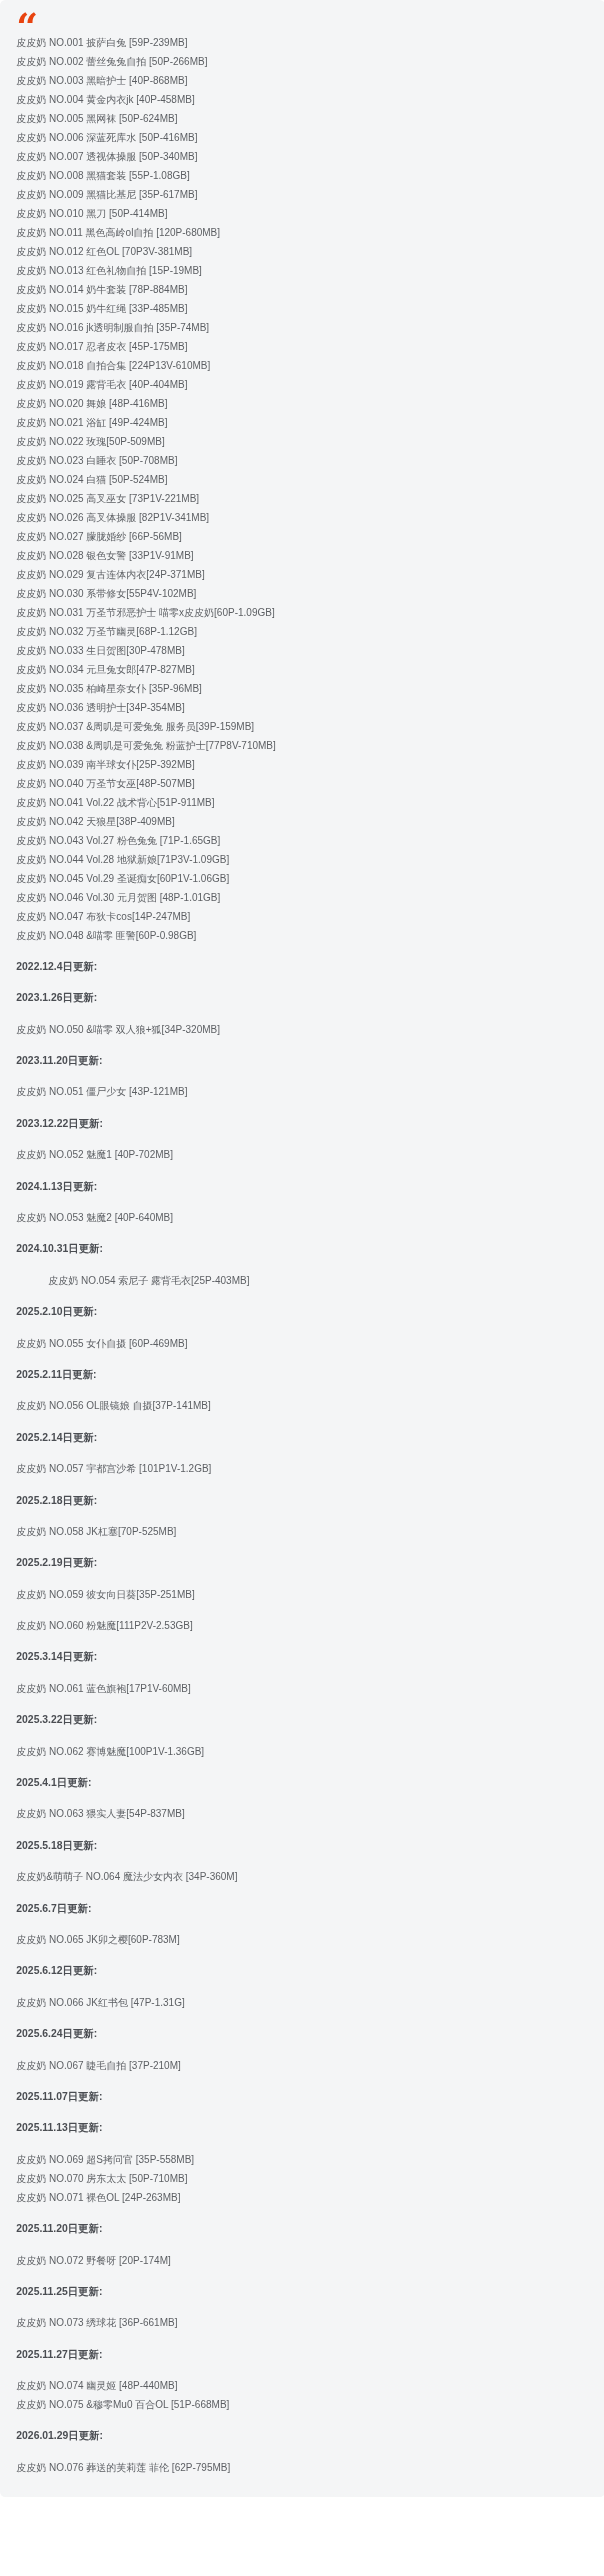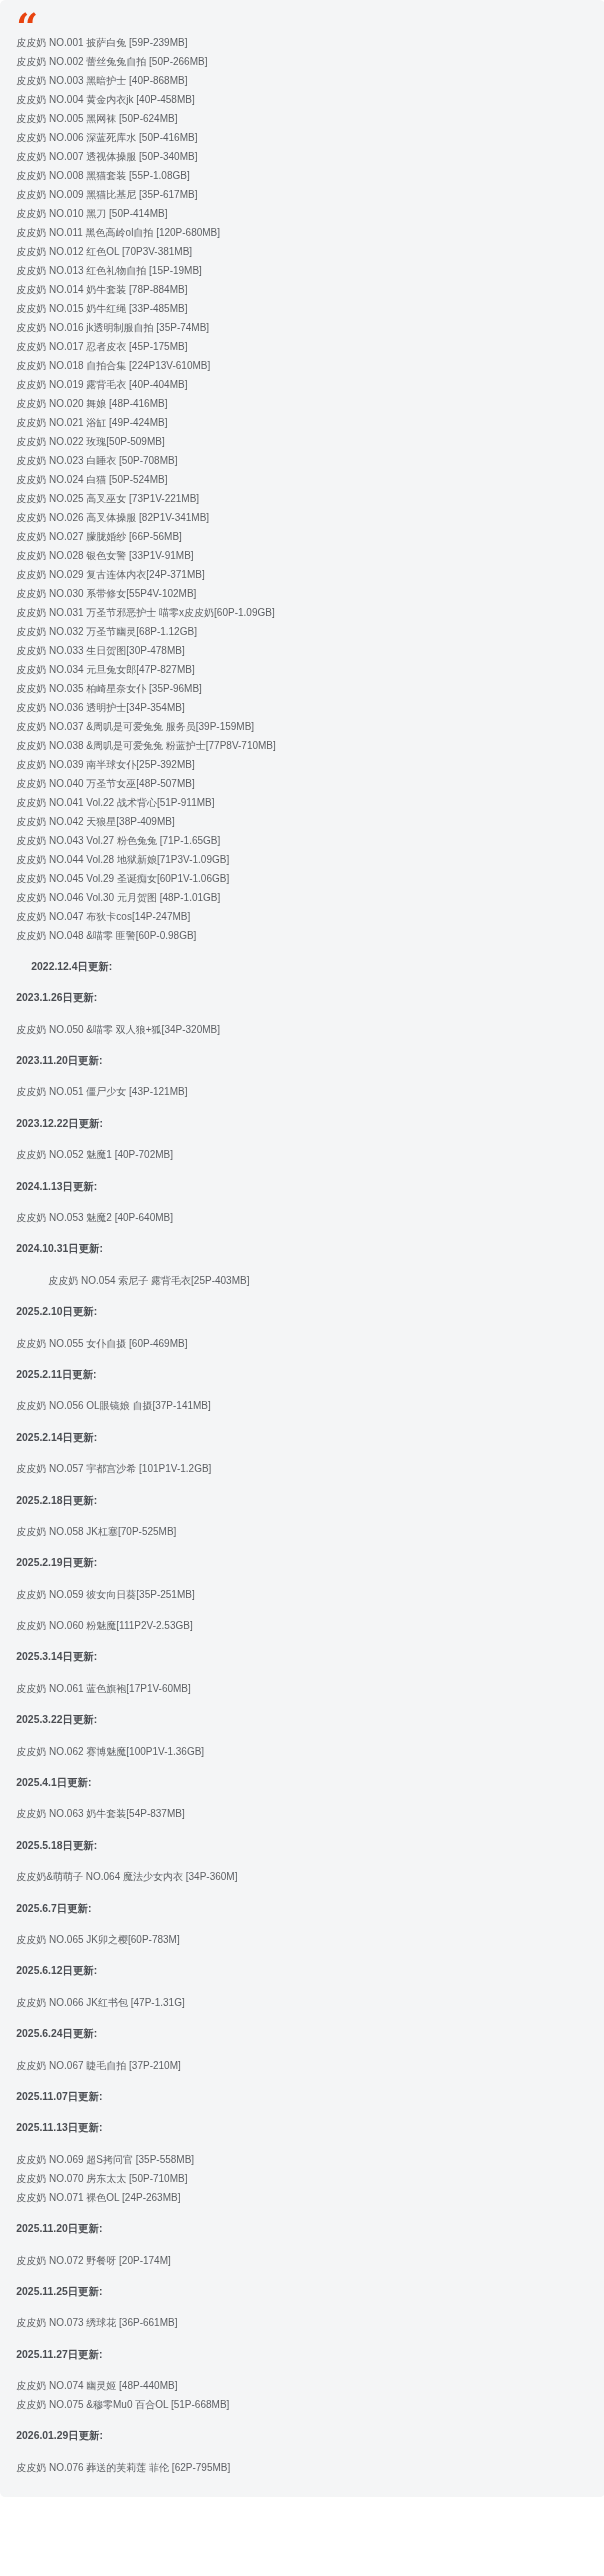--- a/index.html
+++ b/index.html
@@ -108,21 +108,21 @@
           <span class="line">皮皮奶 NO.040 万圣节女巫[48P-507MB]</span>
           <span class="line">皮皮奶 NO.041 Vol.22 战术背心[51P-911MB]</span>
           <span class="line">皮皮奶 NO.042 天狼星[38P-409MB]</span>
           <span class="line">皮皮奶 NO.043 Vol.27 粉色兔兔 [71P-1.65GB]</span>
           <span class="line">皮皮奶 NO.044 Vol.28 地狱新娘[71P3V-1.09GB]</span>
           <span class="line">皮皮奶 NO.045 Vol.29 圣诞痴女[60P1V-1.06GB]</span>
           <span class="line">皮皮奶 NO.046 Vol.30 元月贺图 [48P-1.01GB]</span>
           <span class="line">皮皮奶 NO.047 布狄卡cos[14P-247MB]</span>
           <span class="line">皮皮奶 NO.048 &amp;喵零 匪警[60P-0.98GB]</span>
         </p>
-        <p class="date-heading" style="color: rgb(74, 77, 82); margin-left: 15px;">2022.12.4日更新:</p>
+        <p class="date-heading" style="color: rgb(74, 77, 82);">2022.12.4日更新:</p>
         <p class="date-heading" style="color: rgb(74, 77, 82);">2023.1.26日更新:</p>
         <p class="item-group" style="color: rgb(92, 95, 99);">
           <span class="line">皮皮奶 NO.050 &amp;喵零 双人狼+狐[34P-320MB]</span>
         </p>
         <p class="date-heading" style="color: rgb(74, 77, 82);">2023.11.20日更新:</p>
         <p class="item-group" style="color: rgb(92, 95, 99);">
           <span class="line">皮皮奶 NO.051 僵尸少女 [43P-121MB]</span>
         </p>
         <p class="date-heading" style="color: rgb(74, 77, 82);">2023.12.22日更新:</p>
         <p class="item-group" style="color: rgb(92, 95, 99);">
@@ -162,21 +162,21 @@
         <p class="date-heading" style="color: rgb(74, 77, 82);">2025.3.14日更新:</p>
         <p class="item-group" style="color: rgb(92, 95, 99);">
           <span class="line">皮皮奶 NO.061 蓝色旗袍[17P1V-60MB]</span>
         </p>
         <p class="date-heading" style="color: rgb(74, 77, 82);">2025.3.22日更新:</p>
         <p class="item-group" style="color: rgb(92, 95, 99);">
           <span class="line">皮皮奶 NO.062 赛博魅魔[100P1V-1.36GB]</span>
         </p>
         <p class="date-heading" style="color: rgb(74, 77, 82);">2025.4.1日更新:</p>
         <p class="item-group" style="color: rgb(92, 95, 99);">
-          <span class="line">皮皮奶 NO.063 奶牛套装[54P-837MB]</span>
+          <span class="line">皮皮奶 NO.063 猥实人妻[54P-837MB]</span>
         </p>
         <p class="date-heading" style="color: rgb(74, 77, 82);">2025.5.18日更新:</p>
         <p class="item-group" style="color: rgb(92, 95, 99);">
           <span class="line">皮皮奶&amp;萌萌子 NO.064 魔法少女内衣 [34P-360M]</span>
         </p>
         <p class="date-heading" style="color: rgb(74, 77, 82);">2025.6.7日更新:</p>
         <p class="item-group" style="color: rgb(92, 95, 99);">
           <span class="line">皮皮奶 NO.065 JK卯之樱[60P-783M]</span>
         </p>
         <p class="date-heading" style="color: rgb(74, 77, 82);">2025.6.12日更新:</p>

